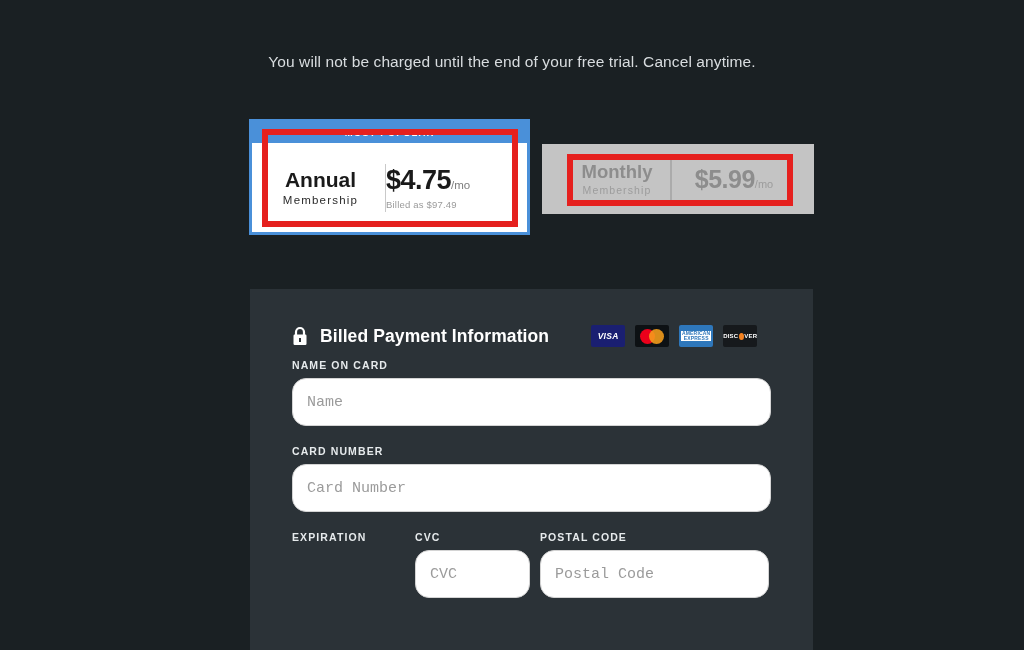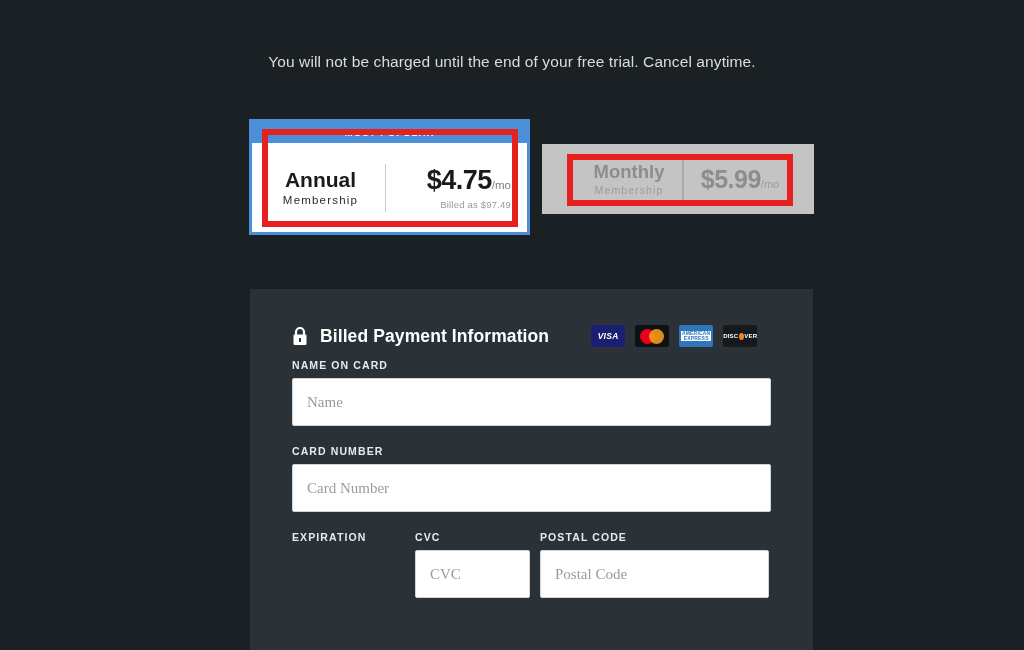--- a/index.html
+++ b/index.html
@@ -66,21 +66,21 @@
     color: #2b2b2b;
     letter-spacing: 1.2px;
     margin-top: 3px;
   }
   .divider-v {
     width: 1px; height: 48px;
     background: #c9c9c9;
   }
   .annual-right {
     flex: 1;
-    text-align: right;
+    text-align: left;
     padding-right: 16px;
   }
   .price-line { white-space: nowrap; }
   .price-main {
     font-size: 27px;
     font-weight: bold;
     color: #1a1a1a;
     letter-spacing: -.5px;
   }
   .price-per {
@@ -95,21 +95,20 @@
   }
 
   
   .plan-monthly {
     position: absolute;
     left: 542px; top: 25px;
     width: 272px; height: 70px;
     background: #c4c4c4;
     display: flex;
     align-items: center;
-    padding-left: 12px;
   }
   .monthly-left { width: 128px; text-align: center; padding-left: 22px; }
   .monthly-name {
     font-size: 18.5px;
     font-weight: bold;
     color: #8d8d8d;
     line-height: 1.05;
   }
   .monthly-sub {
     font-size: 10.5px;
@@ -190,24 +189,24 @@
     color: #e6eaec;
     letter-spacing: 1.1px;
     margin-bottom: 7px;
   }
   .field-group { margin-bottom: 19px; }
   .text-input {
     width: 100%;
     height: 48px;
     background: #ffffff;
     border: 1px solid #d4d4d4;
-    border-radius: 2px;
+    border-radius: 14px;
     padding: 0 14px;
     font-size: 15px;
-    font-family: Liberation Serif, serif;
+    font-family: Liberation Mono, monospace;
     color: #333;
     outline: none;
   }
   .text-input::placeholder { color: #9b9b9b; }
   .row-3 { display: flex; gap: 10px; }
   .col-exp { width: 113px; }
   .col-cvc { width: 115px; }
   .col-postal { width: 229px; }
 </style>
 </head>

